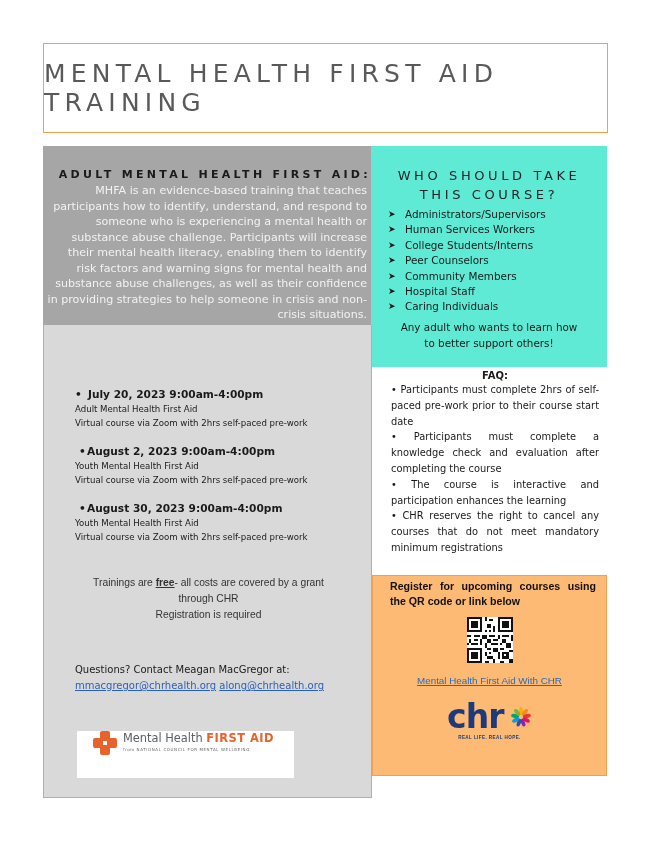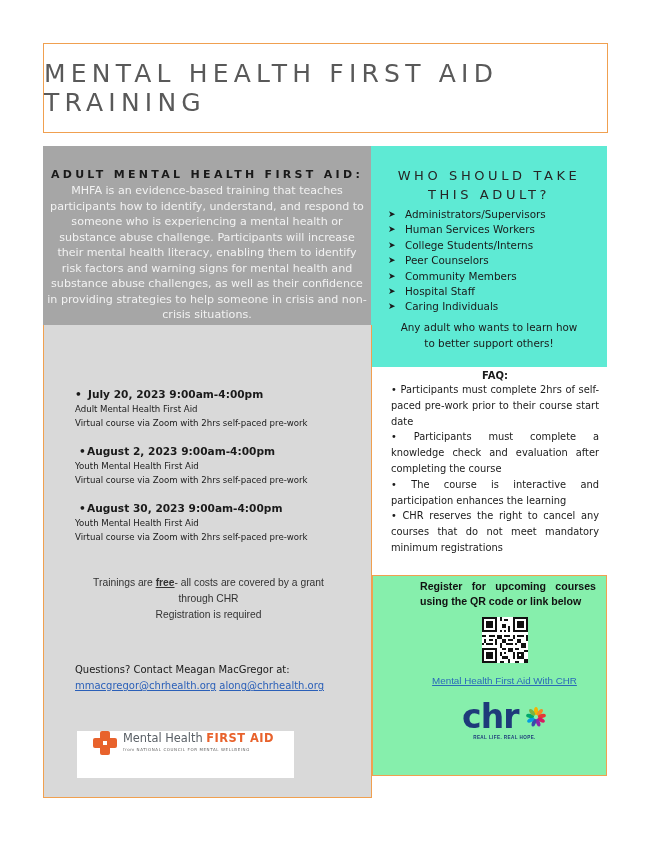--- a/index.html
+++ b/index.html
@@ -15,21 +15,21 @@
     border: 1.5px solid #f0a050; display: flex; align-items: center; justify-content: center;
   }
   #title-box h1 {
     margin: 0; font-weight: normal; font-size: 25px; letter-spacing: 5.2px;
     color: #595959; font-family: "DejaVu Sans", sans-serif;
   }
 
   
   #about-box {
     left: 43px; top: 146px; width: 328px; height: 180px; background: #a6a6a6;
-    text-align: center; padding-top: 22px;
+    text-align: right; padding-top: 22px;
   }
   #about-box h2 {
     margin: 0 0 2px 0; font-size: 11px; font-weight: bold; letter-spacing: 3.3px; color: #1a1a1a;
     font-family: "DejaVu Sans", sans-serif;
   }
   #about-box p {
     margin: 0 auto; width: 320px; color: #f2f2f2; font-size: 11.1px; line-height: 15.5px;
     font-family: "DejaVu Sans", sans-serif; font-weight: normal;
   }
 
@@ -92,21 +92,21 @@
     left: 371px; top: 367px; width: 236px; height: 208px; border-left: 1.5px solid #f0a050;
     padding: 3px 8px 0 19px; color: #1a1a1a; font-family: "DejaVu Sans", sans-serif;
   }
   #faq-box h3 { margin: 0 0 1px 0; text-align: center; font-size: 10px; font-weight: bold; }
   #faq-list { list-style: none; margin: 0; padding: 0; }
   #faq-list li { font-size: 9.85px; line-height: 15.8px; text-align: justify; }
 
   
   #register-box {
     left: 372px; top: 575px; width: 235px; height: 201px; border: 1.5px solid #f0a050;
-    text-align: center; background: #86efac; padding-left: 30px;
+    text-align: center; background: #fdba74;
   }
   #register-box .reg-text {
     margin: 3px 10px 0 17px; text-align: justify; text-align-last: left; font-size: 10.6px;
     font-weight: bold; line-height: 15px; color: #111;
   }
   #qr { margin: 8px auto 0; width: 46px; height: 46px; display: block; }
   #register-link {
     display: block; margin-top: 12px; font-size: 9.8px; color: #2a6bb8; text-decoration: underline;
   }
   #chr-logo { margin: 16px auto 16px; width: 95px; }
@@ -122,21 +122,21 @@
 </div>
 
 <div id="about-box" class="abs">
   <h2>ADULT MENTAL HEALTH FIRST AID:</h2>
   <p>MHFA is an evidence-based training that teaches participants how to identify, understand, and respond to someone who is experiencing a mental health or substance abuse challenge. Participants will increase their mental health literacy, enabling them to identify risk factors and warning signs for mental health and substance abuse challenges, as well as their confidence in providing strategies to help someone in crisis and non-crisis situations.</p>
 </div>
 
 <div id="who-box" class="abs">
   <h2>
     <span>WHO SHOULD TAKE</span><br>
-    <span>THIS ADULT?</span>
+    <span>THIS COURSE?</span>
   </h2>
   <ul id="who-list">
     <li>
         <span class="arrow">➤</span>
         <span>Administrators/Supervisors</span>
       </li>
     <li>
         <span class="arrow">➤</span>
         <span>Human Services Workers</span>
       </li>

